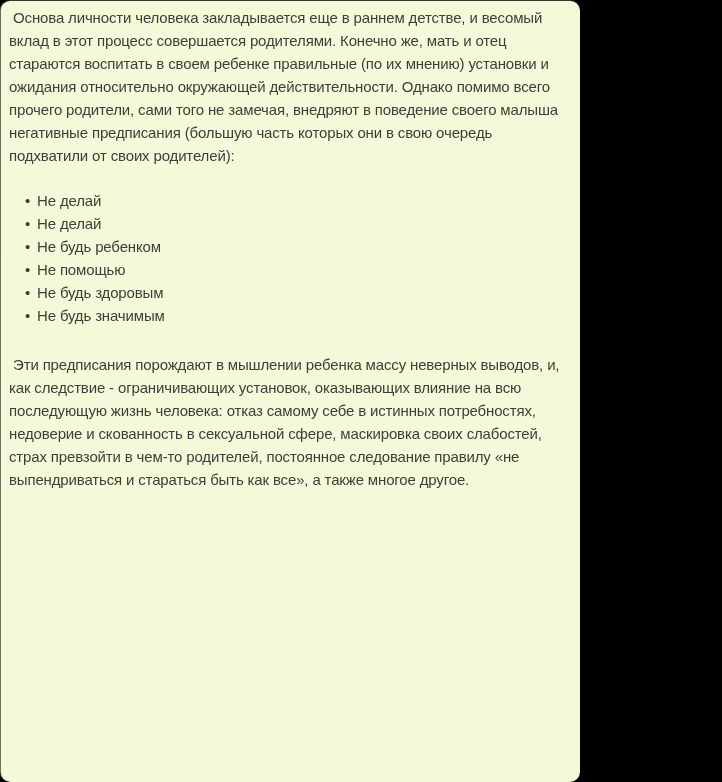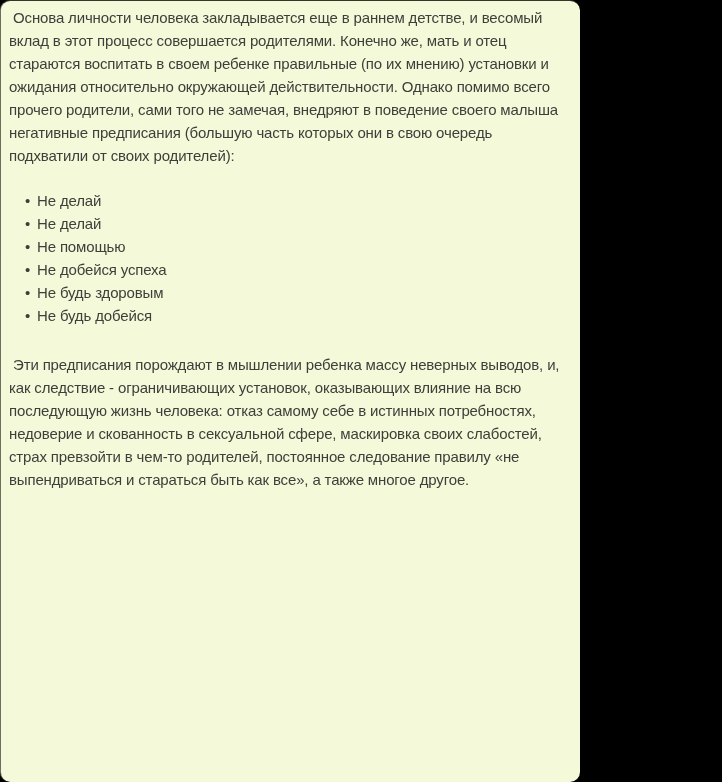--- a/index.html
+++ b/index.html
@@ -55,21 +55,21 @@
 </style>
 </head>
 <body>
 
 <div class="page">
   <p> Основа личности человека закладывается еще в раннем детстве, и весомый вклад в этот процесс совершается родителями. Конечно же, мать и отец стараются воспитать в своем ребенке правильные (по их мнению) установки и ожидания относительно окружающей действительности. Однако помимо всего прочего родители, сами того не замечая, внедряют в поведение своего малыша негативные предписания (большую часть которых они в свою очередь подхватили от своих родителей):</p>
 
   <ul class="injunctions">
     <li>Не делай</li>
     <li>Не делай</li>
+    <li>Не будь ребенком</li>
     <li>Не помощью</li>
-    <li>Не добейся успеха</li>
     <li>Не будь здоровым</li>
-    <li>Не будь добейся</li>
+    <li>Не будь значимым</li>
   </ul>
 
   <p> Эти предписания порождают в мышлении ребенка массу неверных выводов, и, как следствие - ограничивающих установок, оказывающих влияние на всю последующую жизнь человека: отказ самому себе в истинных потребностях,  недоверие и скованность в сексуальной сфере, маскировка своих слабостей, страх превзойти в чем-то родителей, постоянное следование правилу «не выпендриваться и стараться быть как все», а также многое другое.</p>
 
 </div>
 
 </body></html>

